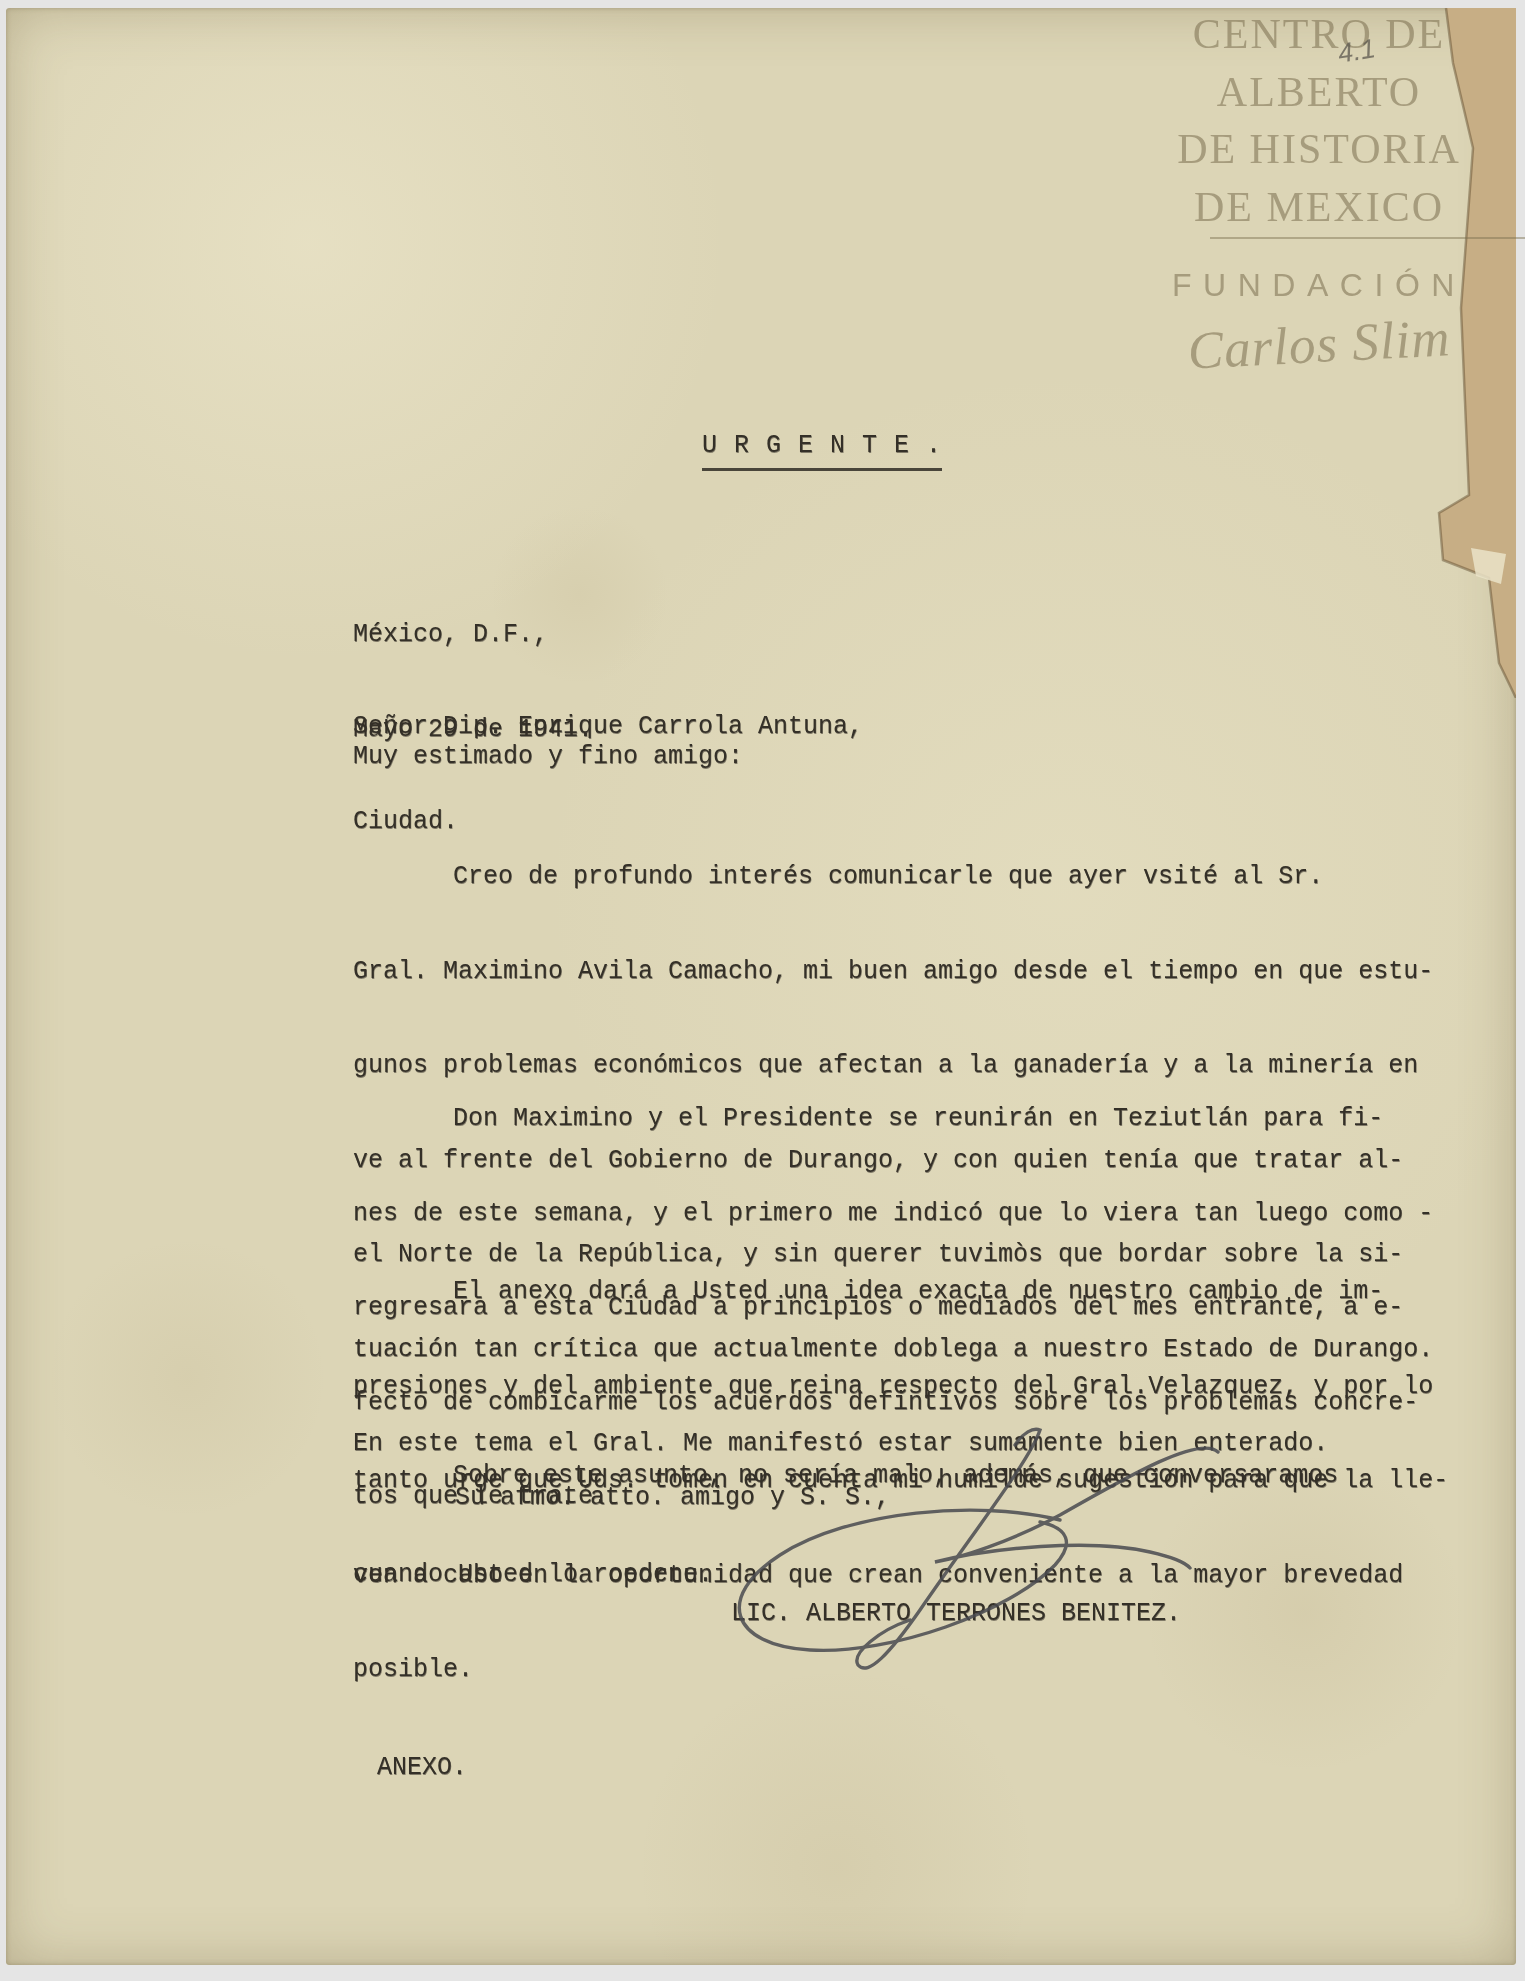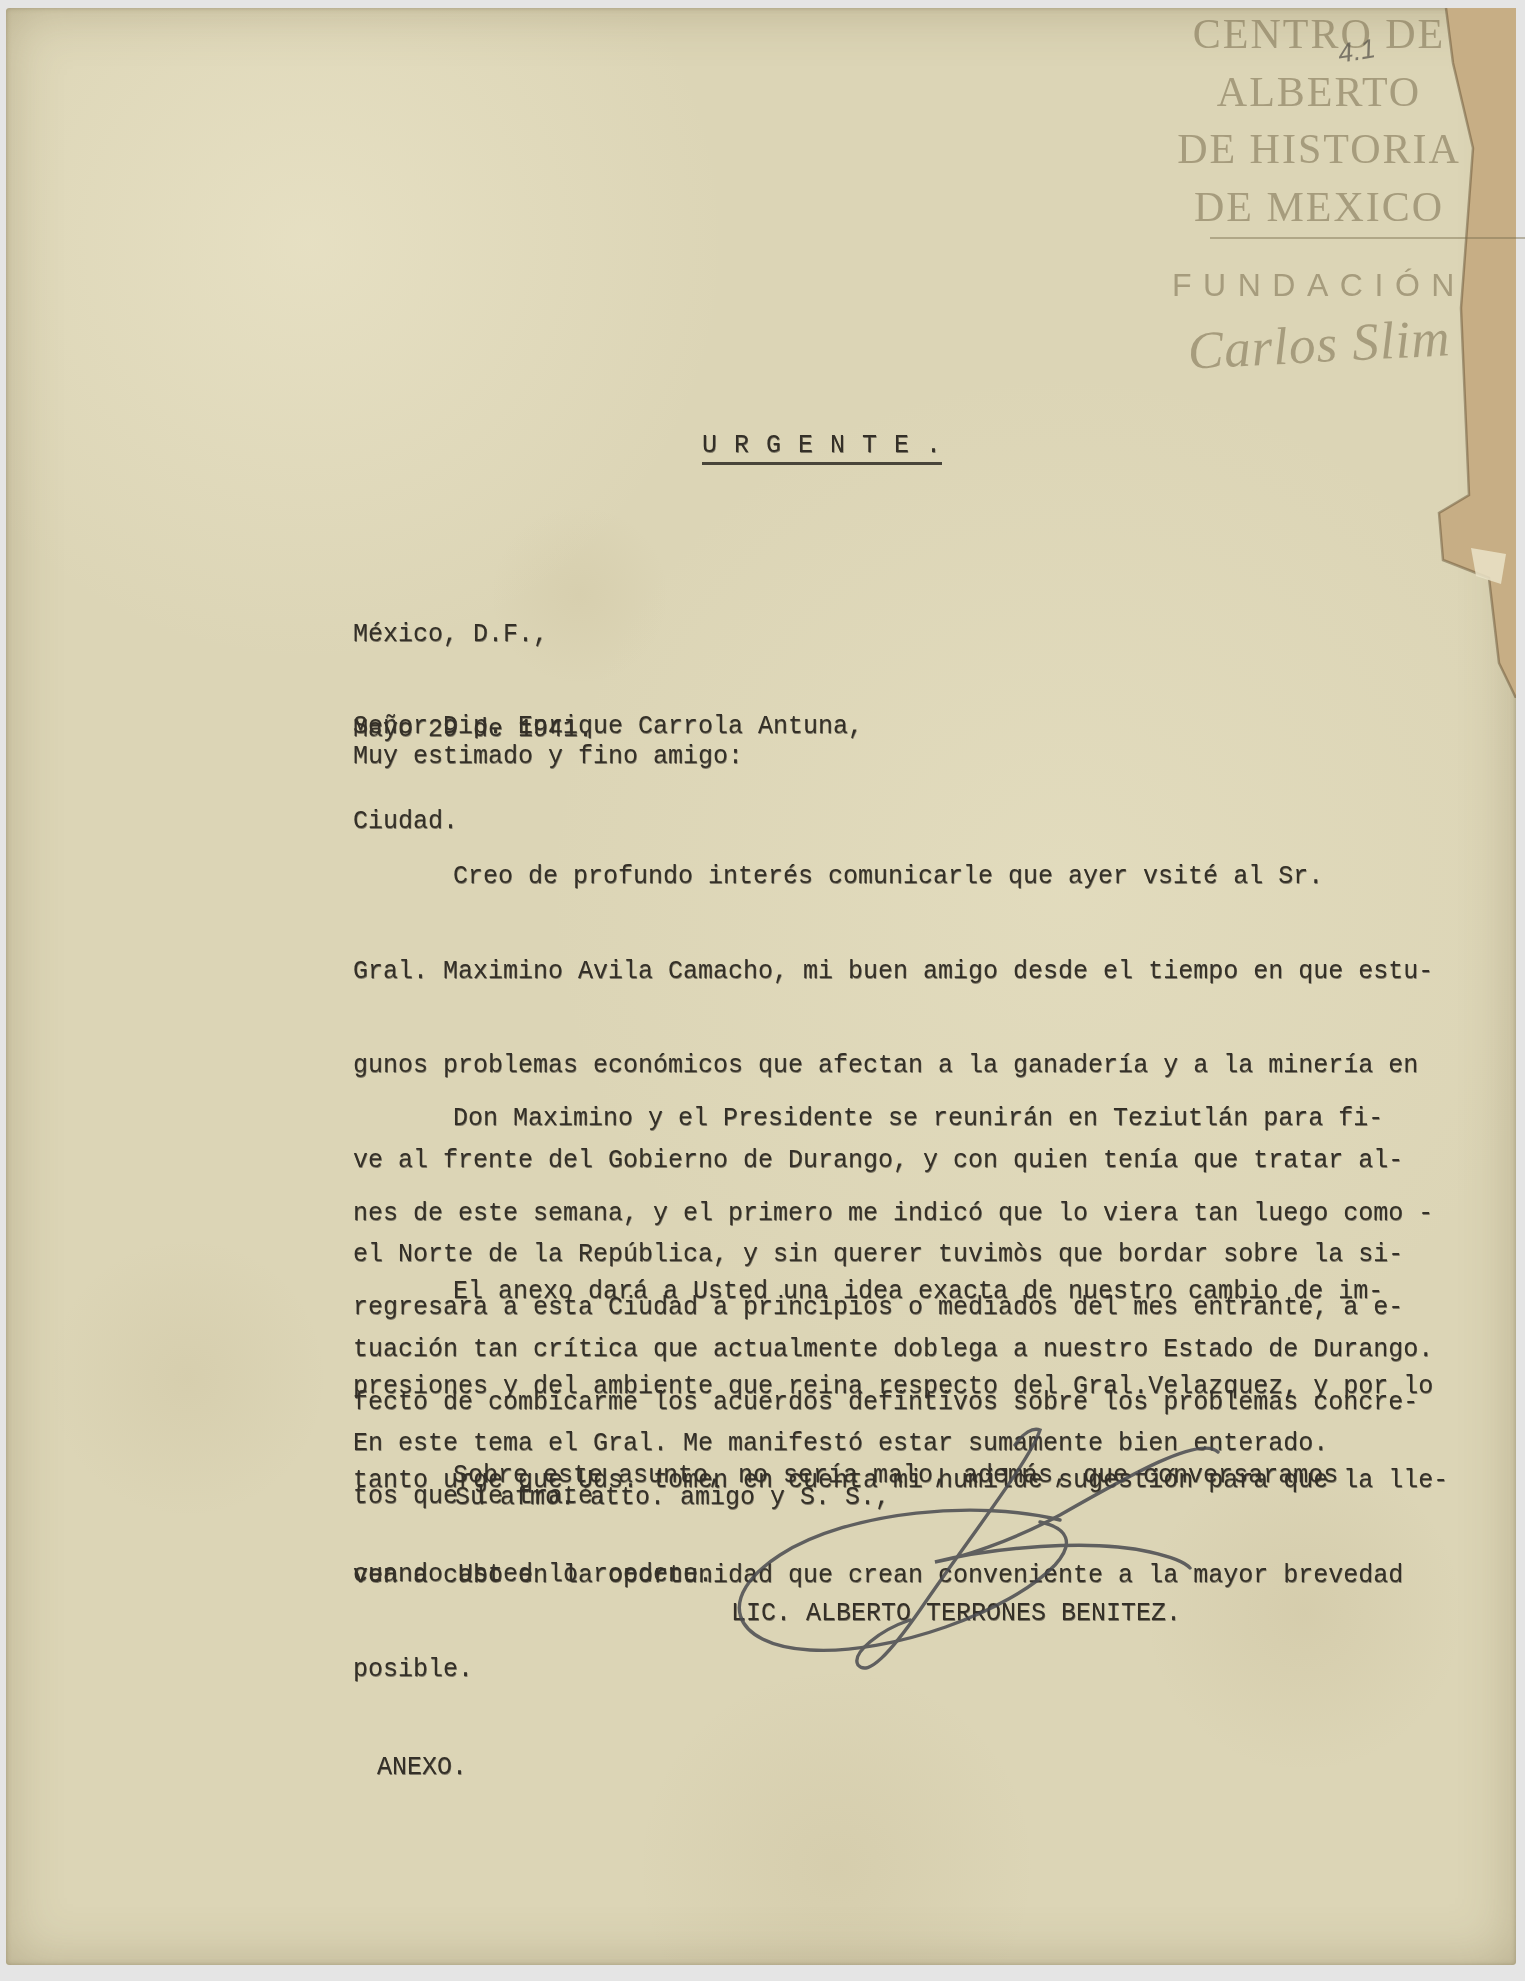--- a/index.html
+++ b/index.html
@@ -13,21 +13,21 @@
           radial-gradient(circle at 38% 30%, rgba(151,129,78,.07), rgba(151,129,78,0) 90px),
           radial-gradient(circle at 12% 70%, rgba(149,128,80,.08), rgba(149,128,80,0) 140px),
           radial-gradient(circle at 86% 82%, rgba(146,124,76,.09), rgba(146,124,76,0) 160px),
           radial-gradient(circle at 55% 95%, rgba(140,118,70,.08), rgba(140,118,70,0) 200px);
         box-shadow: inset 0 0 55px rgba(104,86,50,.30), inset 0 0 5px rgba(90,74,42,.35);}
   
   .tw{position:absolute;font-family:"Liberation Mono","DejaVu Sans Mono",monospace;
       font-size:25px;line-height:31.5px;color:#343028;white-space:pre;
       text-shadow:0.5px 0.5px 0.6px rgba(52,48,40,.55);}
   .ind{padding-left:100px;}
-  .title{letter-spacing:1px;border-bottom:3px solid rgba(47,44,37,.85);}
+  .title{letter-spacing:1px;border-bottom:3px solid rgba(47,44,37,.85);padding-bottom:6px;}
   
   .wm{position:absolute;top:6px;right:0;width:412px;text-align:center;
       color:rgba(122,110,78,.55);}
   .wm-serif{font-family:"Liberation Serif","DejaVu Serif",serif;font-size:42px;
       line-height:57.5px;letter-spacing:2px;font-weight:400;}
   .wm-rule{height:2px;background:rgba(122,110,78,.45);margin:1px 0 0 97px;}
   .wm-fund{font-family:"Liberation Sans",sans-serif;font-size:32px;letter-spacing:.36em;
       margin-top:28px;white-space:nowrap;}
   .wm-script{font-family:"Liberation Serif","DejaVu Serif",serif;font-style:italic;
       font-size:53px;margin-top:10px;transform:rotate(-3deg);letter-spacing:1px;white-space:nowrap;}

